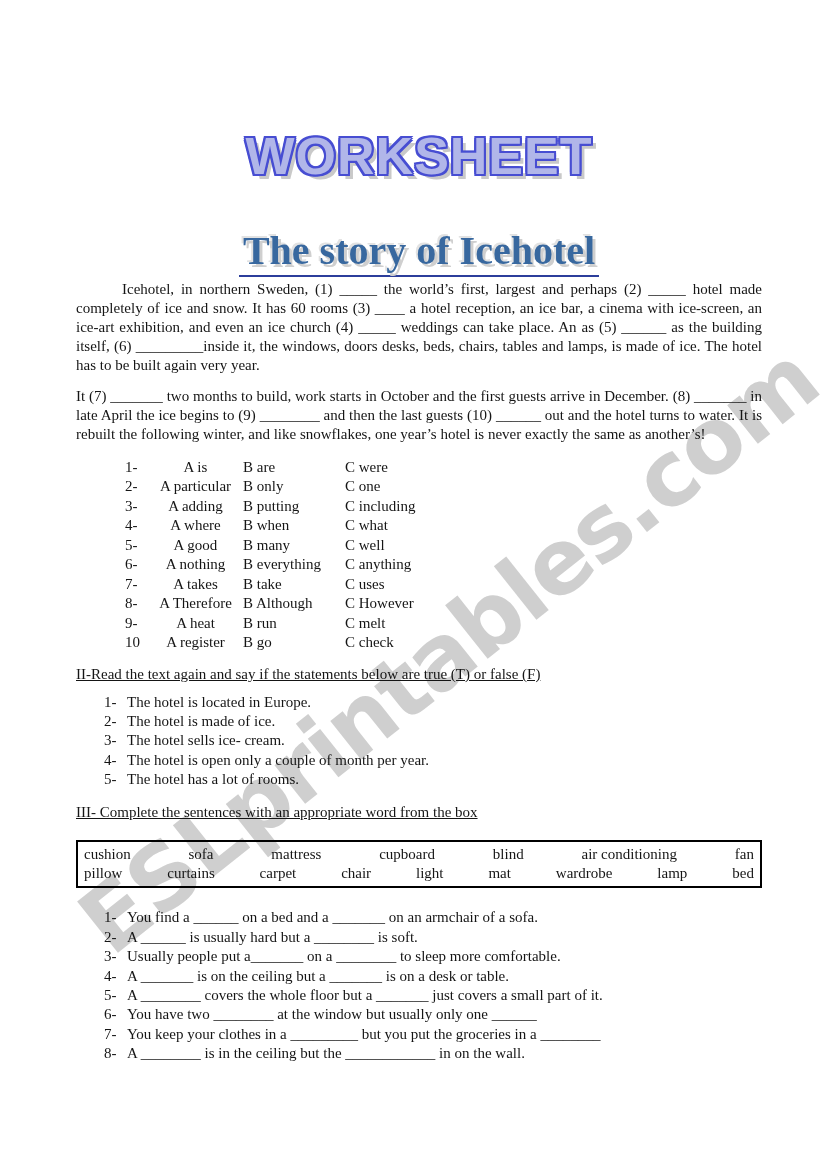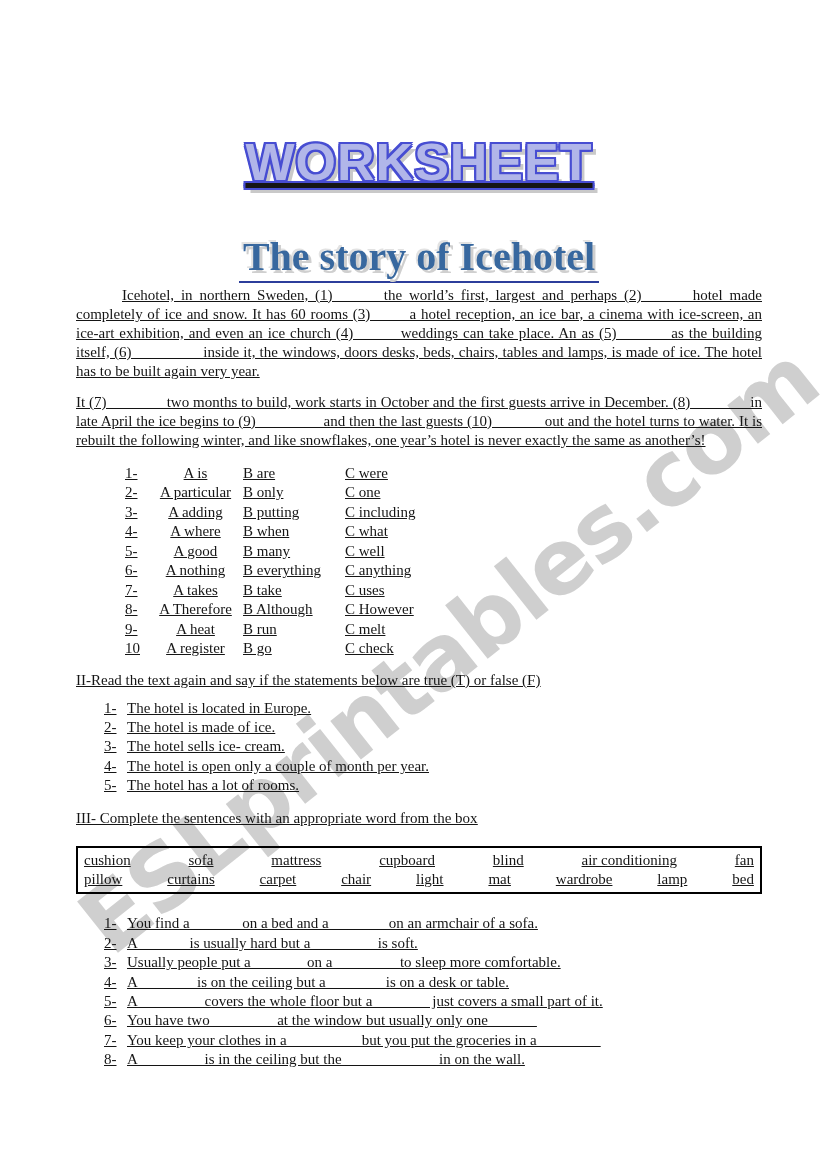--- a/index.html
+++ b/index.html
@@ -26,24 +26,23 @@
     letter-spacing: -2px;
     color: #c7c7c7;
     opacity: 0.85;
     white-space: nowrap;
     z-index: 0;
   }
 
   .content {
     position: absolute;
     left: 76px;
-    top: 10px;
+    top: 4px;
     width: 686px;
     z-index: 1;
-    text-decoration: underline;
   }
 
   
   .wordart {
     margin-top: 126px;
     text-align: center;
     font-family: "Liberation Sans", sans-serif;
     font-weight: bold;
     font-size: 52px;
     line-height: 1.0;

